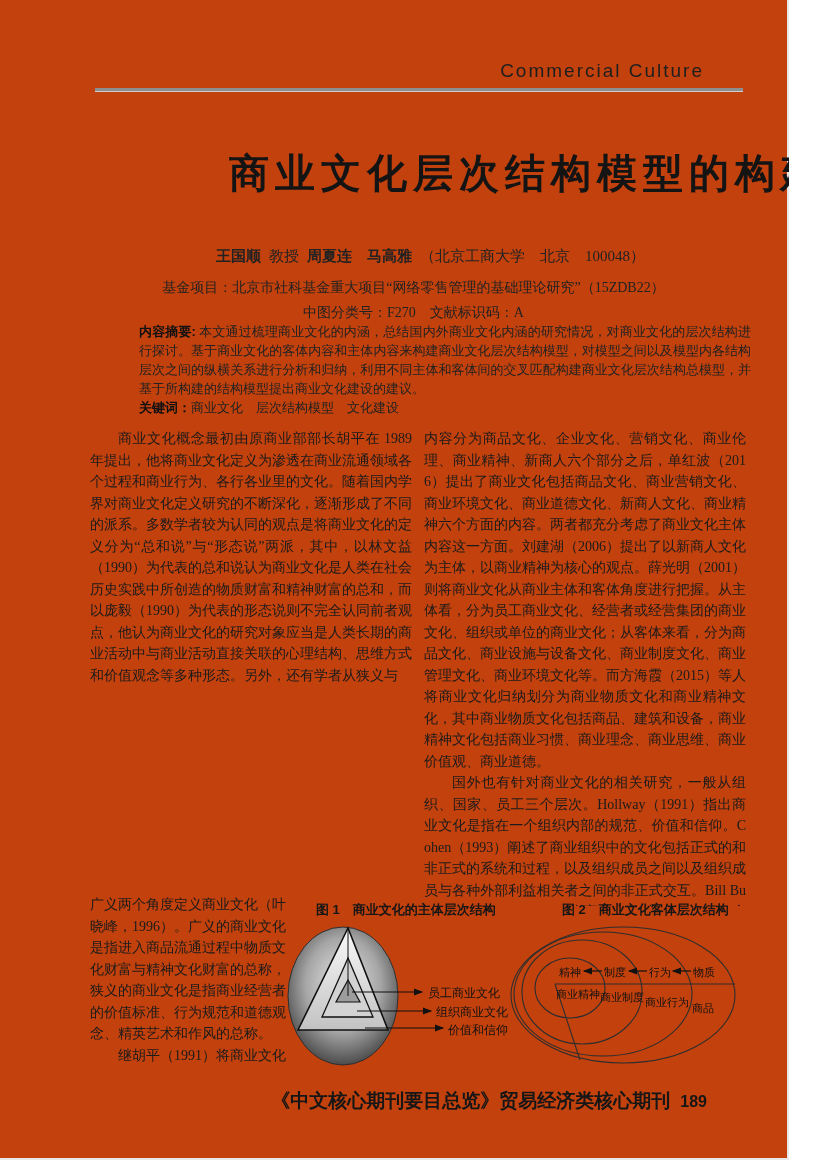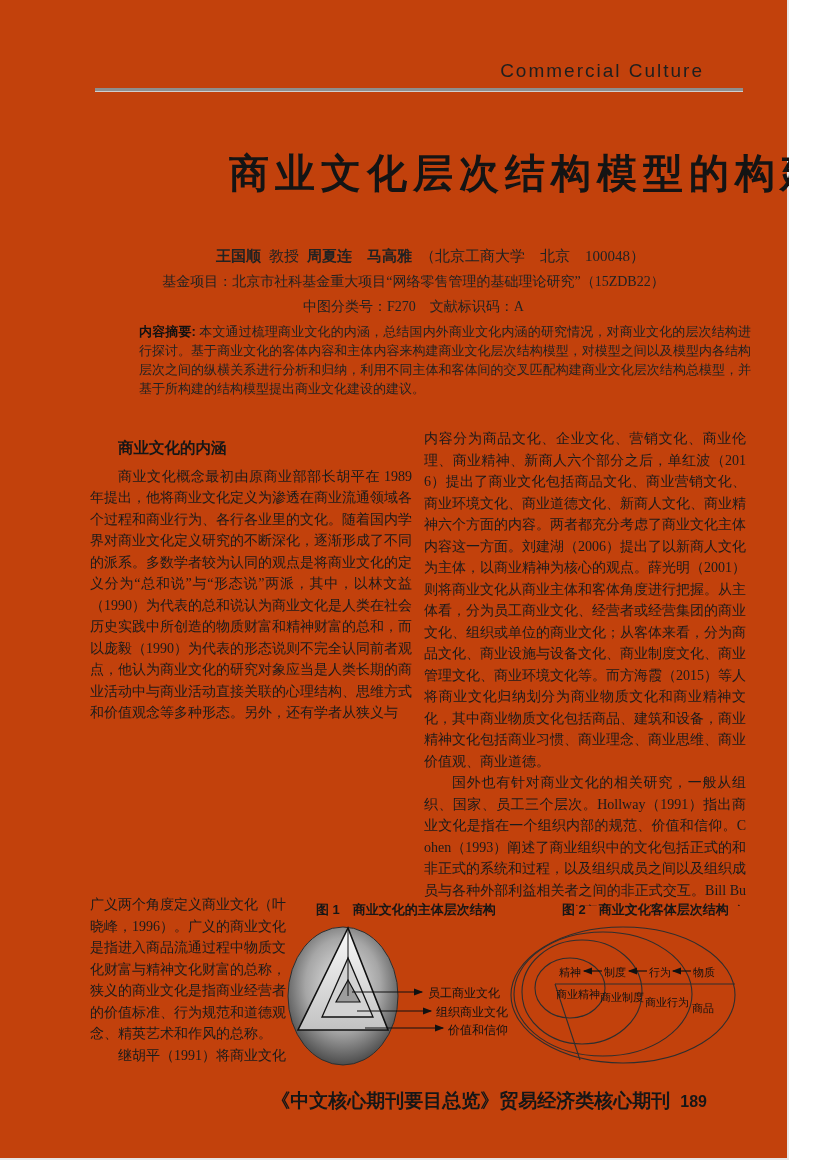--- a/index.html
+++ b/index.html
@@ -11,21 +11,21 @@
   
   .header-label{position:absolute;top:60px;right:85px;font-family:"Liberation Sans","DejaVu Sans",sans-serif;
     font-size:19px;letter-spacing:2px;color:#1f1f1f;}
   .header-rule{position:absolute;top:88px;left:95px;width:648px;height:3px;background:#8e8e8e;border-bottom:1px solid #cfcfcf;}
   
   .title{position:absolute;top:146px;left:0;width:827px;text-align:right;
     font-family:"Liberation Sans","DejaVu Sans",sans-serif;font-size:40px;font-weight:900;letter-spacing:6px;color:#141414;}
   .authors{position:absolute;top:247px;left:0;width:827px;text-align:center;font-size:15px;color:#222;margin-left:16px;}
   .authors .b{font-family:"Liberation Sans","DejaVu Sans",sans-serif;font-weight:bold;margin:0 5px;}
   .authors .kai{margin:0 3px;}
-  .meta-line{position:absolute;left:0;width:827px;text-align:center;font-size:14px;color:#222;}
+  .meta-line{position:absolute;left:0;width:827px;text-align:center;font-size:14px;color:#222;margin-top:6px;}
   .fund{top:273px;}
   .clc{top:298px;}
   
   .abstract-block{position:absolute;left:115px;top:322px;width:612px;font-size:13px;line-height:19px;text-align:justify;color:#222;margin-left:24px;}
   .abstract-block .lbl{font-family:"Liberation Sans","DejaVu Sans",sans-serif;font-weight:bold;color:#111;}
   .abstract-block p{margin:0;}
   
   .col{position:absolute;font-size:14px;line-height:21.5px;text-align:justify;word-break:break-all;overflow:hidden;}
   .col p{margin:0;}
   .col .indent{text-indent:2em;}
@@ -73,24 +73,24 @@
 
   <div class="authors">
     <span class="b">王国顺</span><span class="kai">教授</span><span class="b">周夏连　马高雅</span><span class="kai">（北京工商大学　北京　100048）</span>
   </div>
 
   <div class="meta-line fund">基金项目：北京市社科基金重大项目“网络零售管理的基础理论研究”（15ZDB22）</div>
   <div class="meta-line clc">中图分类号：F270　文献标识码：A</div>
 
   <div class="abstract-block">
     <p><span class="lbl">内容摘要:</span> <span>本文通过梳理商业文化的内涵，总结国内外商业文化内涵的研究情况，对商业文化的层次结构进行探讨。基于商业文化的客体内容和主体内容来构建商业文化层次结构模型，对模型之间以及模型内各结构层次之间的纵横关系进行分析和归纳，利用不同主体和客体间的交叉匹配构建商业文化层次结构总模型，并基于所构建的结构模型提出商业文化建设的建议。</span></p>
+    <p><span class="lbl">关键词：</span><span>商业文化　层次结构模型　文化建设</span></p>
   </div>
 
   <div class="col col-left">
-    <h2 class="sec-heading">商业文化的内涵</h2>
     <p class="indent">商业文化概念最初由原商业部部长胡平在 1989 年提出，他将商业文化定义为渗透在商业流通领域各个过程和商业行为、各行各业里的文化。随着国内学界对商业文化定义研究的不断深化，逐渐形成了不同的派系。多数学者较为认同的观点是将商业文化的定义分为“总和说”与“形态说”两派，其中，以林文益（1990）为代表的总和说认为商业文化是人类在社会历史实践中所创造的物质财富和精神财富的总和，而以庞毅（1990）为代表的形态说则不完全认同前者观点，他认为商业文化的研究对象应当是人类长期的商业活动中与商业活动直接关联的心理结构、思维方式和价值观念等多种形态。另外，还有学者从狭义与</p>
   </div>
 
   <div class="col col-left-narrow">
     <p>广义两个角度定义商业文化（叶晓峰，1996）。广义的商业文化是指进入商品流通过程中物质文化财富与精神文化财富的总称，狭义的商业文化是指商业经营者的价值标准、行为规范和道德观念、精英艺术和作风的总称。</p>
     <p class="indent">继胡平（1991）将商业文化</p>
   </div>
 
   <div class="col col-right">
     <p>内容分为商品文化、企业文化、营销文化、商业伦理、商业精神、新商人六个部分之后，单红波（2016）提出了商业文化包括商品文化、商业营销文化、商业环境文化、商业道德文化、新商人文化、商业精神六个方面的内容。两者都充分考虑了商业文化主体内容这一方面。刘建湖（2006）提出了以新商人文化为主体，以商业精神为核心的观点。薛光明（2001）则将商业文化从商业主体和客体角度进行把握。从主体看，分为员工商业文化、经营者或经营集团的商业文化、组织或单位的商业文化；从客体来看，分为商品文化、商业设施与设备文化、商业制度文化、商业管理文化、商业环境文化等。而方海霞（2015）等人将商业文化归纳划分为商业物质文化和商业精神文化，其中商业物质文化包括商品、建筑和设备，商业精神文化包括商业习惯、商业理念、商业思维、商业价值观、商业道德。</p>

